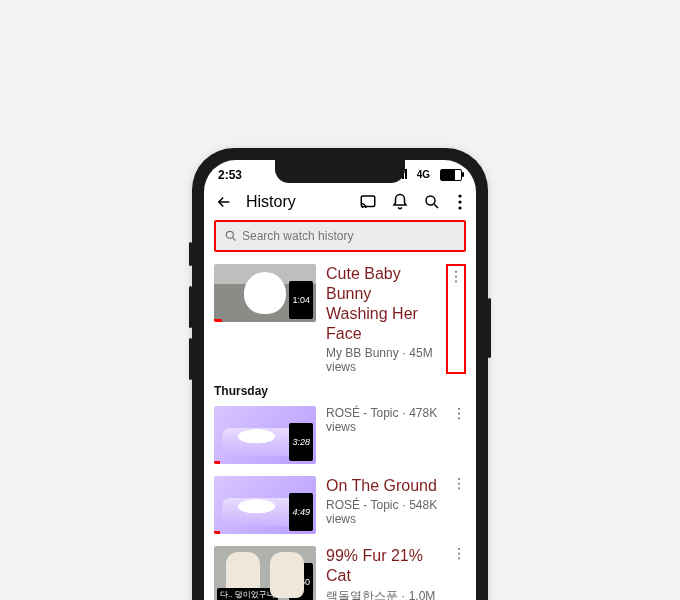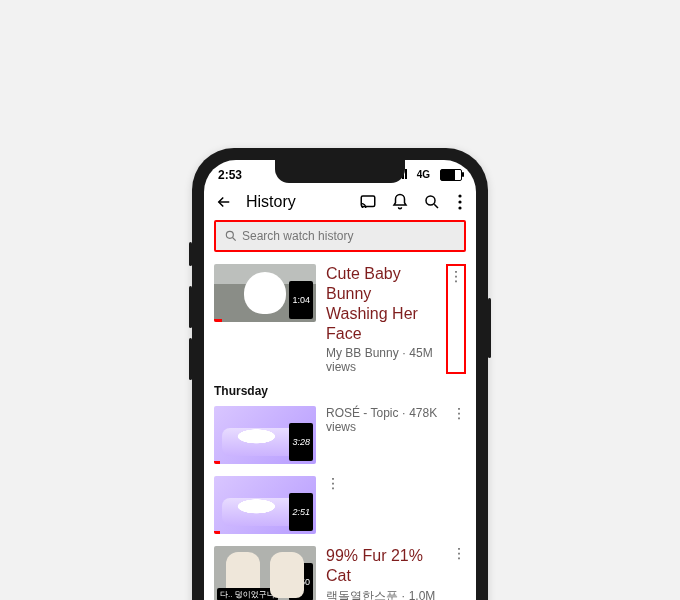--- a/index.html
+++ b/index.html
@@ -133,22 +133,26 @@
             <span class="dur">3:28</span>
             <span class="prog" style="width:6%"></span>
           </div>
           <div class="meta">
             <div class="vsub">ROSÉ - Topic · 478K views</div>
           </div>
           <div class="more">⋮</div>
         </div>
         <div class="row">
           <div class="thumb t3">
-            <span class="dur">2:51</span>
+            <span class="dur">4:49</span>
             <span class="prog" style="width:6%"></span>
+          </div>
+          <div class="meta">
+            <div class="vtitle">On The Ground</div>
+            <div class="vsub">ROSÉ - Topic · 548K views</div>
           </div>
           <div class="more">⋮</div>
         </div>
         <div class="row">
           <div class="thumb t4">
             <span class="cap">다..  덩이었구니</span>
             <span class="dur">9:50</span>
             <span class="prog" style="width:0%"></span>
           </div>
           <div class="meta">

